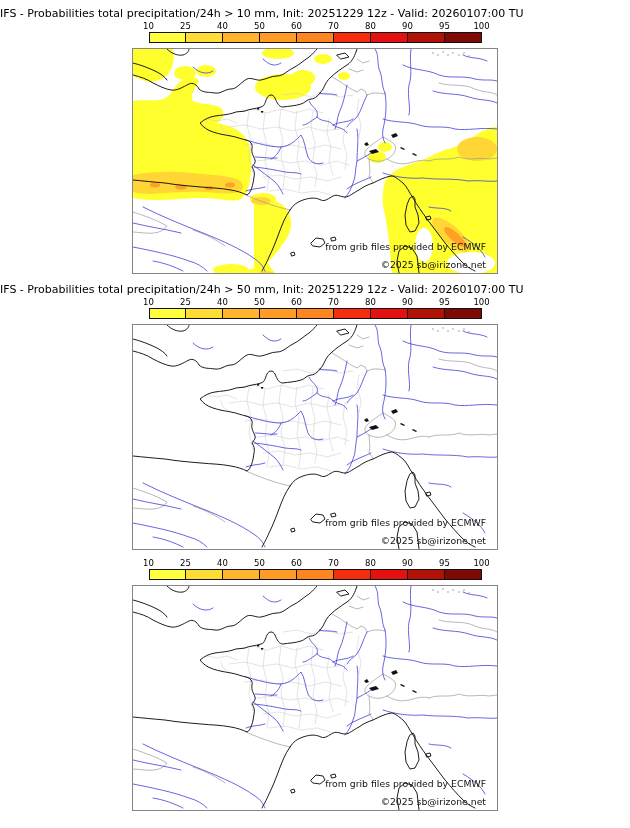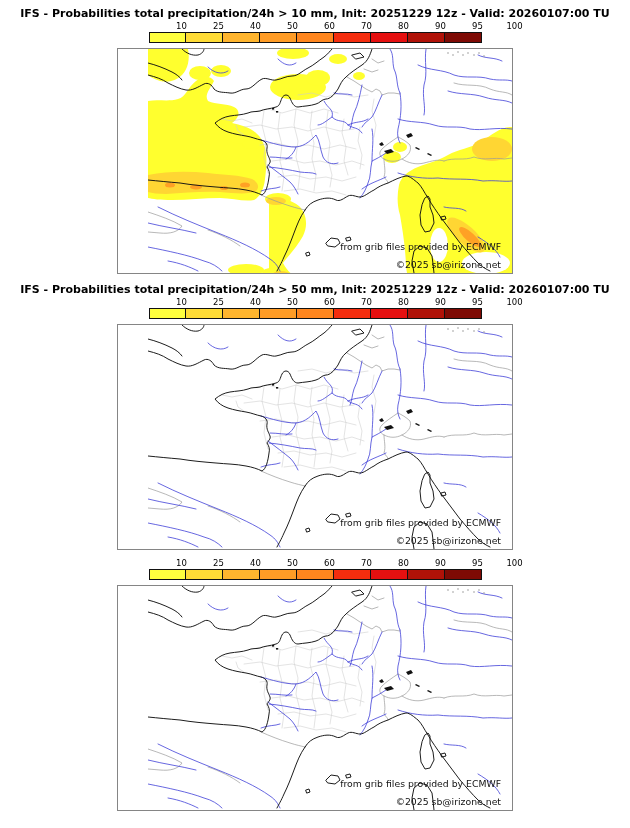--- a/index.html
+++ b/index.html
@@ -1,26 +1,26 @@
 <!DOCTYPE html>
 <html style="--coast: #111111; --rivers: #4040D8; --borders: #9a9a9a; --depts: #cccccc; --frame: #858585; --prob_low: #FFFF2E; --prob_mid: #FFD633; --prob_high: #FFA125;"><head>
 <meta charset="utf-8">
 <style>
   html,body{margin:0;padding:0;background:#fff;}
   body{width:630px;height:828px;font-family:"DejaVu Sans","Liberation Sans",sans-serif;color:#000;overflow:hidden;}
   .page{width:630px;height:828px;}
   .panel{height:276px;box-sizing:border-box;padding-top:6px;}
-  .title{font-size:11px;line-height:15px;text-align:center;white-space:nowrap;letter-spacing:0;font-weight:bold;}
+  .title{font-size:11px;line-height:15px;text-align:left;white-space:nowrap;letter-spacing:0;}
   .colorbar{position:relative;width:333px;margin:1px auto 0;height:23px;}
   .cb-ticks{position:relative;height:10px;}
-  .cb-tick{position:absolute;top:-1px;transform:translateX(-50%);font-size:8.5px;line-height:10px;margin-left:33px;}
+  .cb-tick{position:absolute;top:-1px;transform:translateX(-50%);font-size:8.5px;line-height:10px;}
   .cb-bar{display:flex;height:11px;border:1px solid #111;box-sizing:border-box;}
   .cb-seg{flex:1 1 0;border-right:1px solid #111;}
   .cb-seg:last-child{border-right:none;}
-  .map-frame{width:364px;height:224px;margin:3px auto 0;border:1.5px solid var(--frame,#858585);padding-left:30px;}
+  .map-frame{width:364px;height:224px;margin:3px auto 0;border:1.5px solid var(--frame,#858585);}
   .map-svg{display:block;width:364px;height:224px;background:#fff;}
   .geo{fill:none;stroke-linejoin:round;stroke-linecap:round;}
   .depts path{stroke:var(--depts,#ccc);stroke-width:.55;}
   .borders path{stroke:var(--borders,#9a9a9a);stroke-width:.7;}
   .rivers path{stroke:var(--rivers,#3C3CD8);stroke-width:.8;}
   .coast path{stroke:var(--coast,#111);stroke-width:.95;}
   .lakes path{fill:var(--coast,#111);stroke:none;}
   .dots circle{fill:var(--borders,#9a9a9a);stroke:none;}
   .credit{font-size:9.3px;fill:#111;font-family:"DejaVu Sans","Liberation Sans",sans-serif;}
 </style>

